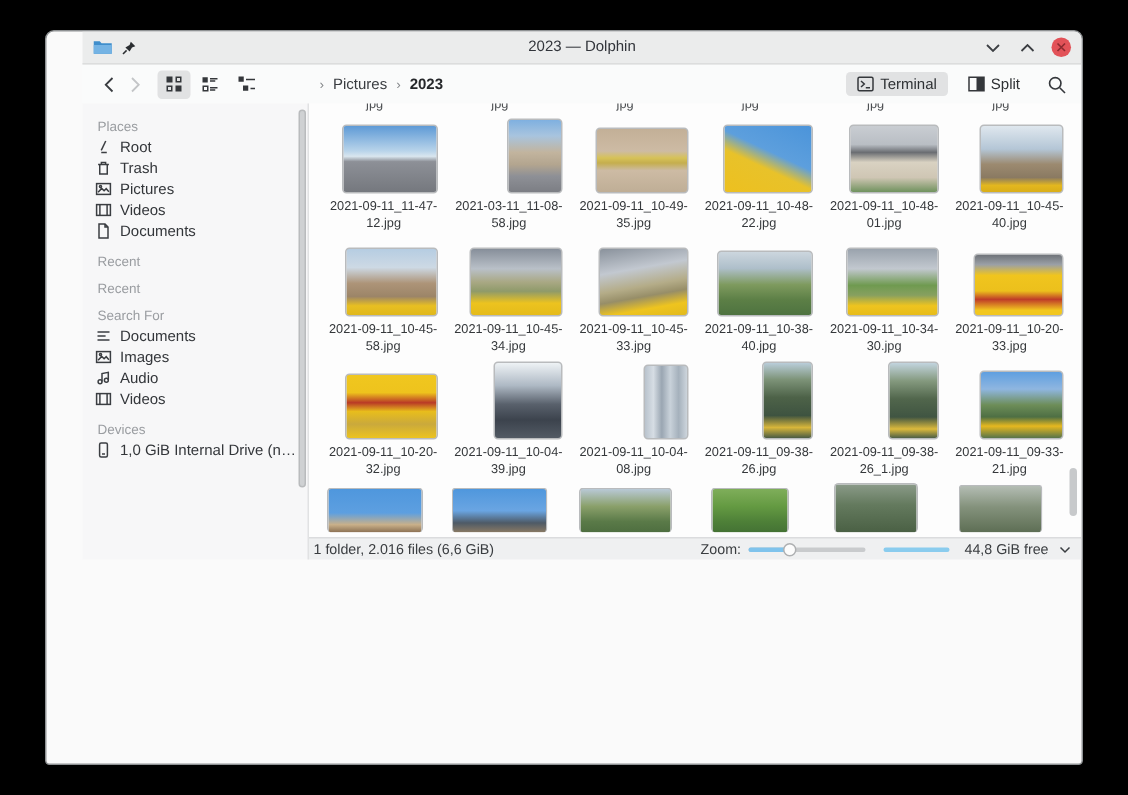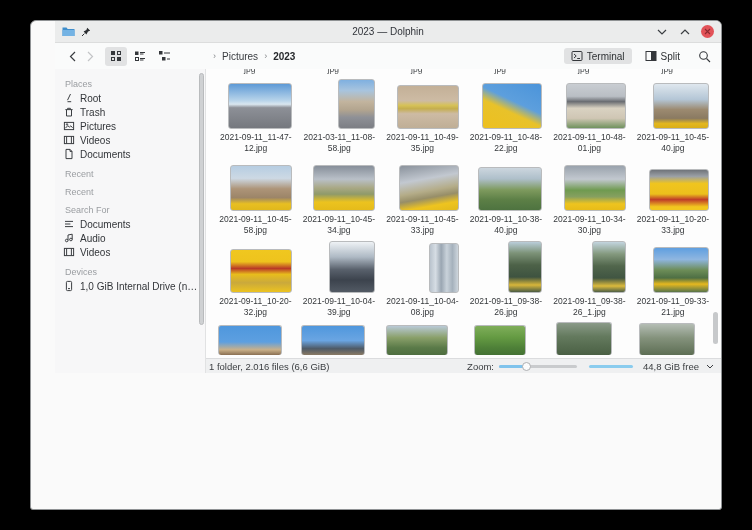--- a/index.html
+++ b/index.html
@@ -295,20 +295,32 @@
         <div class="side-item">
           <span class="ic">
                     <svg width="12" height="12" viewBox="0 0 12 12" fill="none" stroke="#3b3e42" stroke-width="1">
                       <path d="M2 3.4 H10 M2 6 H7.4 M2 8.6 H10"></path>
                     </svg>
                   </span>
           <span class="lbl">Documents</span>
         </div>
       </div>
 
+      <div>
+        <div class="side-item">
+          <span class="ic">
+                    <svg width="12" height="12" viewBox="0 0 12 12" fill="none" stroke="#3b3e42" stroke-width="1">
+                      <rect x="1.4" y="2.4" width="9.2" height="7.2"></rect>
+                      <path d="M2.4 8.2 L4.8 5.6 L6.4 7.2 L7.8 5.8 L9.6 7.8"></path>
+                      <circle cx="4" cy="4.4" r="0.7"></circle>
+                    </svg>
+                  </span>
+          <span class="lbl">Images</span>
+        </div>
+      </div>
 
       <div>
         <div class="side-item">
           <span class="ic">
                     <svg width="12" height="12" viewBox="0 0 12 12" fill="none" stroke="#3b3e42" stroke-width="1">
                       <path d="M5 8.4 V3 L9.2 2.2 V7.4"></path>
                       <circle cx="3.7" cy="8.5" r="1.3"></circle>
                       <circle cx="7.9" cy="7.5" r="1.3"></circle>
                     </svg>
                   </span>

